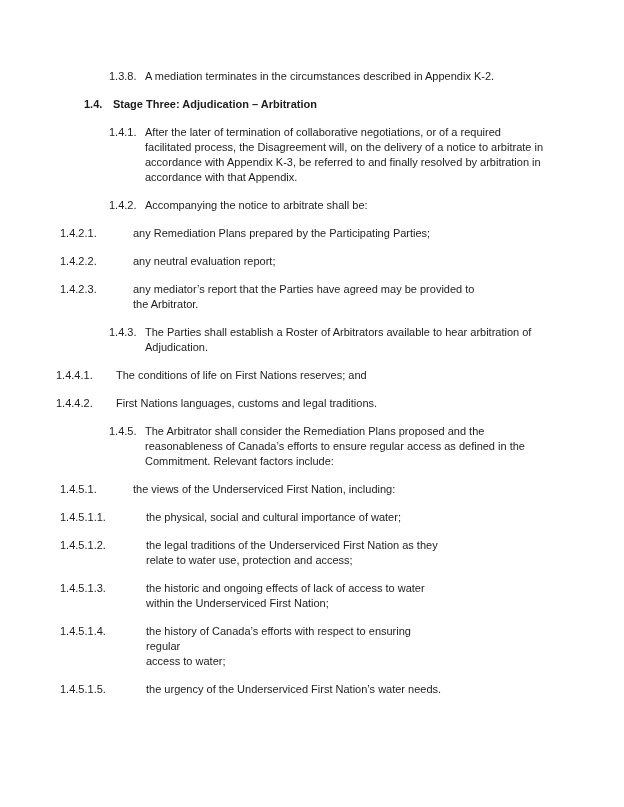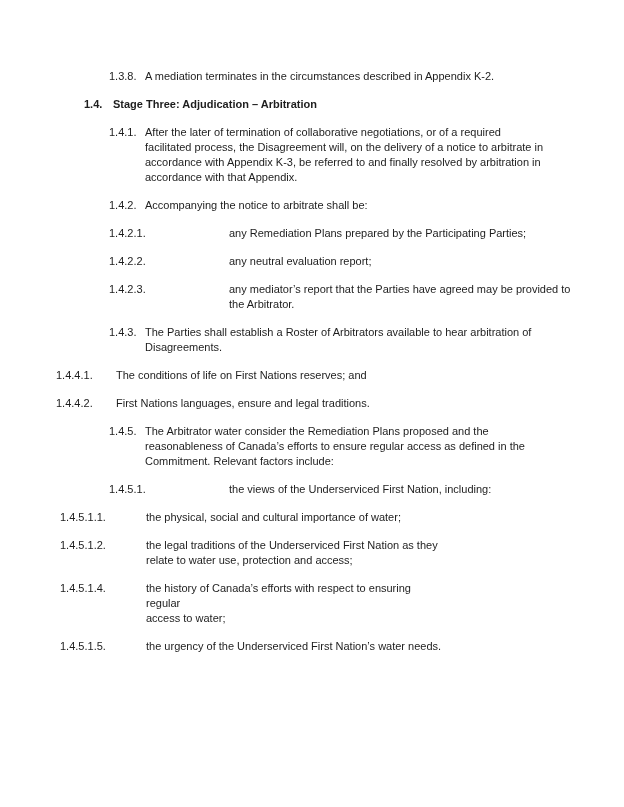--- a/index.html
+++ b/index.html
@@ -22,21 +22,21 @@
   .clause { display: flex; margin-bottom: 13px; }
   .clause .num { flex: 0 0 auto; }
   .clause .text { white-space: pre-line; }
 
   
   .indent-h2  { margin-left: 84px;  margin-top: 10px; font-weight: bold; }
   .indent-h2 .num  { width: 29px; }
   .indent-l1  { margin-left: 109px; }
   .indent-l1 .num  { width: 36px; max-width: 36px; }
   .indent-l1 .text { max-width: 402px; }
-  .indent-l2tab { margin-left: 109px; gap: 47px; }
+  .indent-l2tab { margin-left: 60px; }
   .indent-l2tab .num { width: 73px; }
   .indent-l2tab .text { max-width: 350px; }
   .indent-l2  { margin-left: 56px; }
   .indent-l2 .num  { width: 60px; }
   .indent-l2 .text { max-width: 360px; }
   .indent-l3  { margin-left: 60px; }
   .indent-l3 .num  { width: 86px; }
   .indent-l3 .text { max-width: 300px; }
 </style>
 </head>
@@ -79,57 +79,62 @@
 
   <div class="clause indent-l2tab">
     <span class="num">1.4.2.3.</span>
     <span class="text">any mediator’s report that the Parties have agreed may be provided to
 the Arbitrator.</span>
   </div>
 
   <div class="clause indent-l1">
     <span class="num">1.4.3.</span>
     <span class="text">The Parties shall establish a Roster of Arbitrators available to hear arbitration of
-Disagreements.</span>
+Adjudication.</span>
   </div>
 
 
   <div class="clause indent-l2">
     <span class="num">1.4.4.1.</span>
     <span class="text">The conditions of life on First Nations reserves; and</span>
   </div>
 
   <div class="clause indent-l2">
     <span class="num">1.4.4.2.</span>
-    <span class="text">First Nations languages, ensure and legal traditions.</span>
+    <span class="text">First Nations languages, customs and legal traditions.</span>
   </div>
 
   <div class="clause indent-l1">
     <span class="num">1.4.5.</span>
-    <span class="text">The Arbitrator water consider the Remediation Plans proposed and the
+    <span class="text">The Arbitrator shall consider the Remediation Plans proposed and the
 reasonableness of Canada’s efforts to ensure regular access as defined in the
 Commitment. Relevant factors include:</span>
   </div>
 
   <div class="clause indent-l2tab">
     <span class="num">1.4.5.1.</span>
     <span class="text">the views of the Underserviced First Nation, including:</span>
   </div>
 
   <div class="clause indent-l3">
     <span class="num">1.4.5.1.1.</span>
     <span class="text">the physical, social and cultural importance of water;</span>
   </div>
 
   <div class="clause indent-l3">
     <span class="num">1.4.5.1.2.</span>
     <span class="text">the legal traditions of the Underserviced First Nation as they
 relate to water use, protection and access;</span>
   </div>
 
+  <div class="clause indent-l3">
+    <span class="num">1.4.5.1.3.</span>
+    <span class="text">the historic and ongoing effects of lack of access to water
+within the Underserviced First Nation;</span>
+  </div>
 
   <div class="clause indent-l3">
     <span class="num">1.4.5.1.4.</span>
     <span class="text">the history of Canada’s efforts with respect to ensuring regular
 access to water;</span>
   </div>
 
   <div class="clause indent-l3">
     <span class="num">1.4.5.1.5.</span>
     <span class="text">the urgency of the Underserviced First Nation’s water needs.</span>

